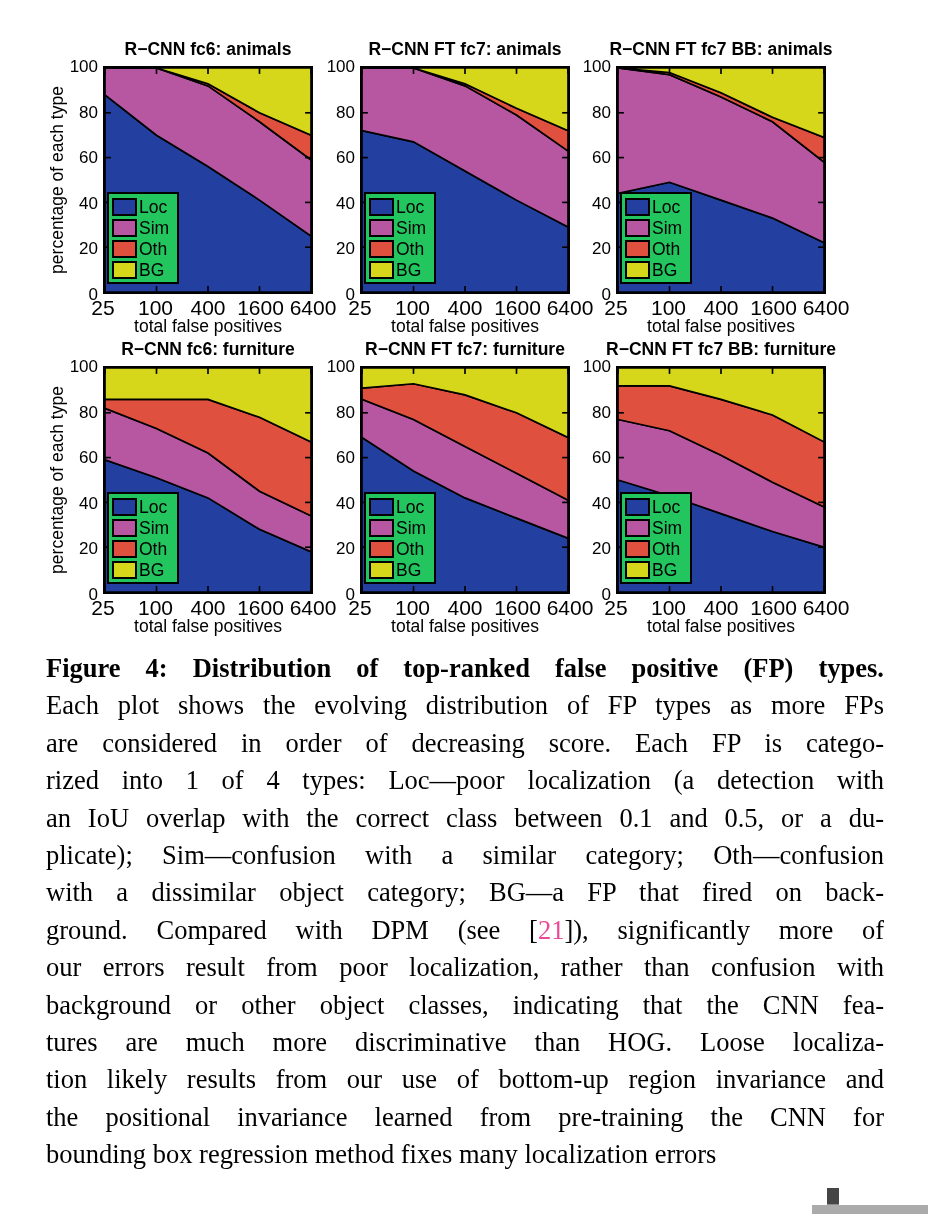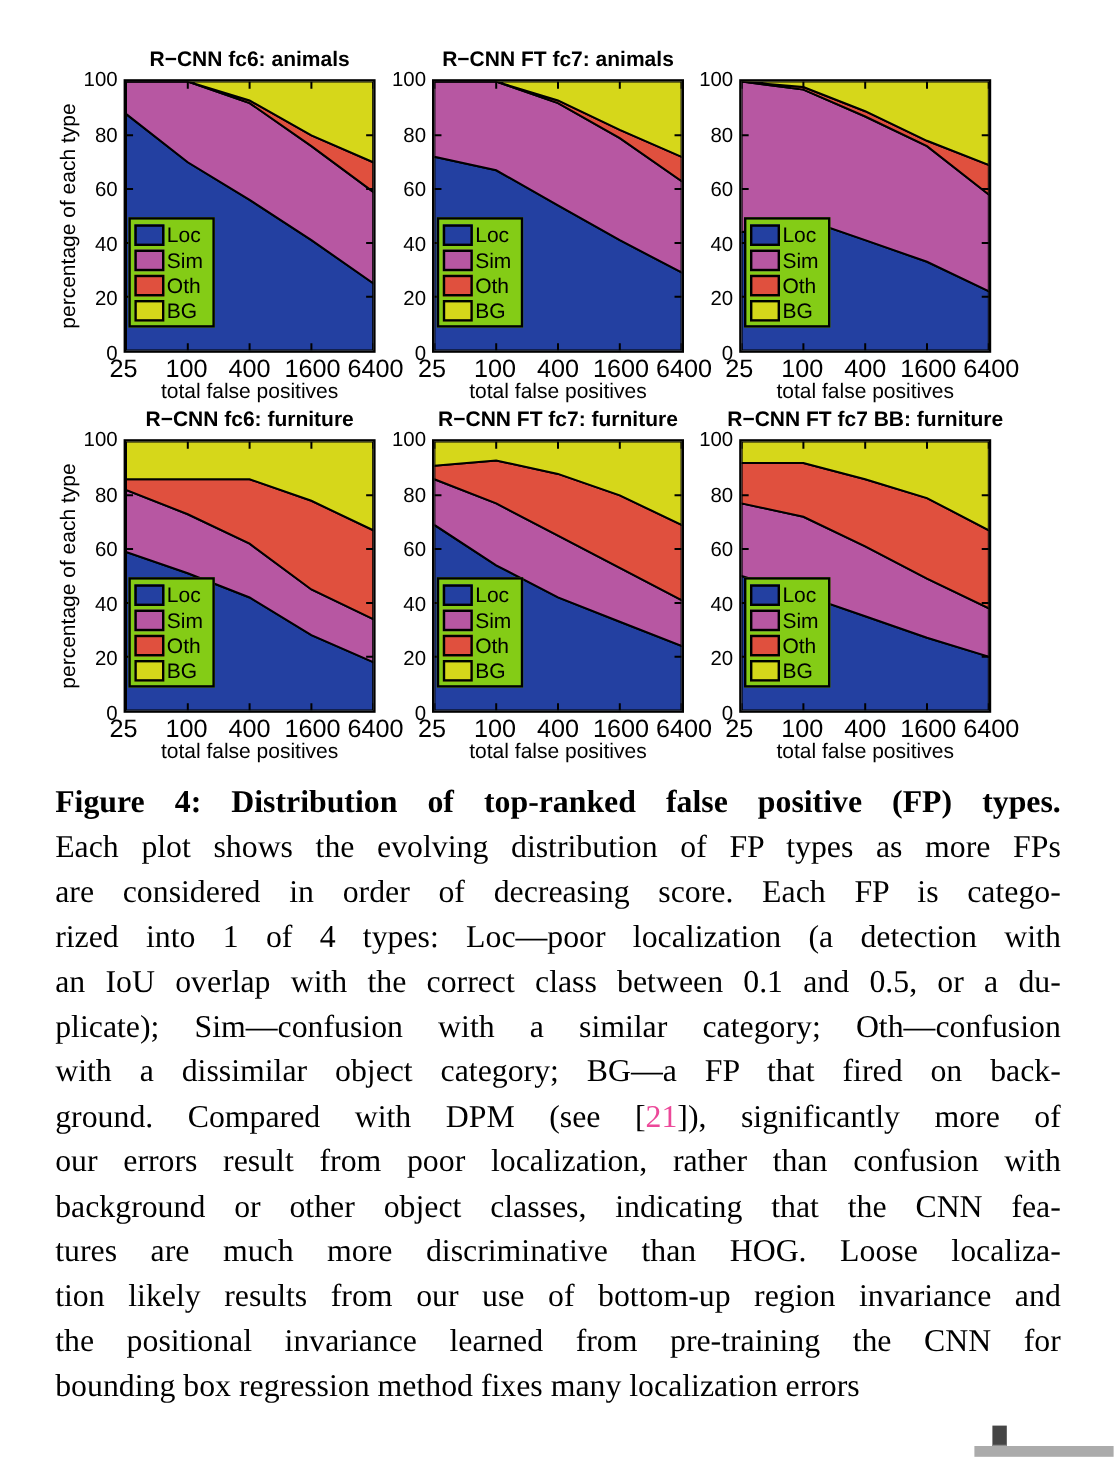--- a/index.html
+++ b/index.html
@@ -13,21 +13,21 @@
   .plotbox svg{display:block;width:100%;height:100%;}
   .chart-title{position:absolute;left:-75px;right:-75px;top:-28px;height:22px;
     text-align:center;font-size:17.5px;line-height:22px;white-space:nowrap;font-weight:bold;}
   .ytick{position:absolute;width:46px;text-align:right;font-size:17px;line-height:19px;right:100%;margin-right:5px;}
   .xtick{position:absolute;width:74px;text-align:center;font-size:21px;line-height:19px;top:232px;}
   .xlabel{position:absolute;left:-30px;right:-30px;top:250px;text-align:center;
     font-size:17.5px;line-height:20px;white-space:nowrap;}
   .ylab{position:absolute;top:50%;left:-46px;transform:translate(-50%,-50%) rotate(-90deg);
     font-size:17.5px;white-space:nowrap;}
   
-  .legend{position:absolute;left:4px;bottom:21px;background:#84cc16;border:2px solid #000;
+  .legend{position:absolute;left:4px;bottom:10px;background:#22c55e;border:2px solid #000;
     padding:2px 8px 2px 3px;z-index:5;}
   .lrow{display:flex;align-items:center;height:21px;}
   .swatch{width:21px;height:14px;border:2px solid #000;margin-right:2px;flex:none;}
   .llabel{font-size:17.5px;line-height:20px;}
   
   #caption{position:absolute;left:46px;top:650px;width:838px;
     font-family:"Liberation Serif",serif;font-size:26.5px;color:#000;}
   .cap-line{height:37.4px;line-height:37.4px;overflow:hidden;text-align:justify;white-space:normal;}
   .cap-line::after{content:"";display:inline-block;width:100%;height:0;}
   .cap-line.last{text-align:left;}
@@ -156,20 +156,21 @@
           <span class="swatch" style="background: rgb(224, 80, 62);"></span>
           <span class="llabel">Oth</span>
         </div>
         <div class="lrow">
           <span class="swatch" style="background: rgb(214, 215, 26);"></span>
           <span class="llabel">BG</span>
         </div>
       </div>
     </div>
     <div class="chart" style="left: 616px; top: 66px;">
+      <div class="chart-title">R−CNN FT fc7 BB: animals</div>
       <div class="ytick" style="top: 219px;">0</div>
       <div class="ytick" style="top: 173.4px;">20</div>
       <div class="ytick" style="top: 127.8px;">40</div>
       <div class="ytick" style="top: 82.2px;">60</div>
       <div class="ytick" style="top: 36.6px;">80</div>
       <div class="ytick" style="top: -9px;">100</div>
       <div class="plotbox">
         <svg viewBox="0 0 210 228" preserveAspectRatio="none">
           <polygon points="0.0,127.7 52.5,116.3 105.0,134.5 157.5,152.8 210.0,177.8 210.0,228.0 157.5,228.0 105.0,228.0 52.5,228.0 0.0,228.0" fill="#2340a1" stroke="#000" stroke-width="1.7"></polygon>
           <polygon points="0.0,0.0 52.5,6.8 105.0,29.6 157.5,54.7 210.0,95.8 210.0,177.8 157.5,152.8 105.0,134.5 52.5,116.3 0.0,127.7" fill="#b757a2" stroke="#000" stroke-width="1.7"></polygon>

